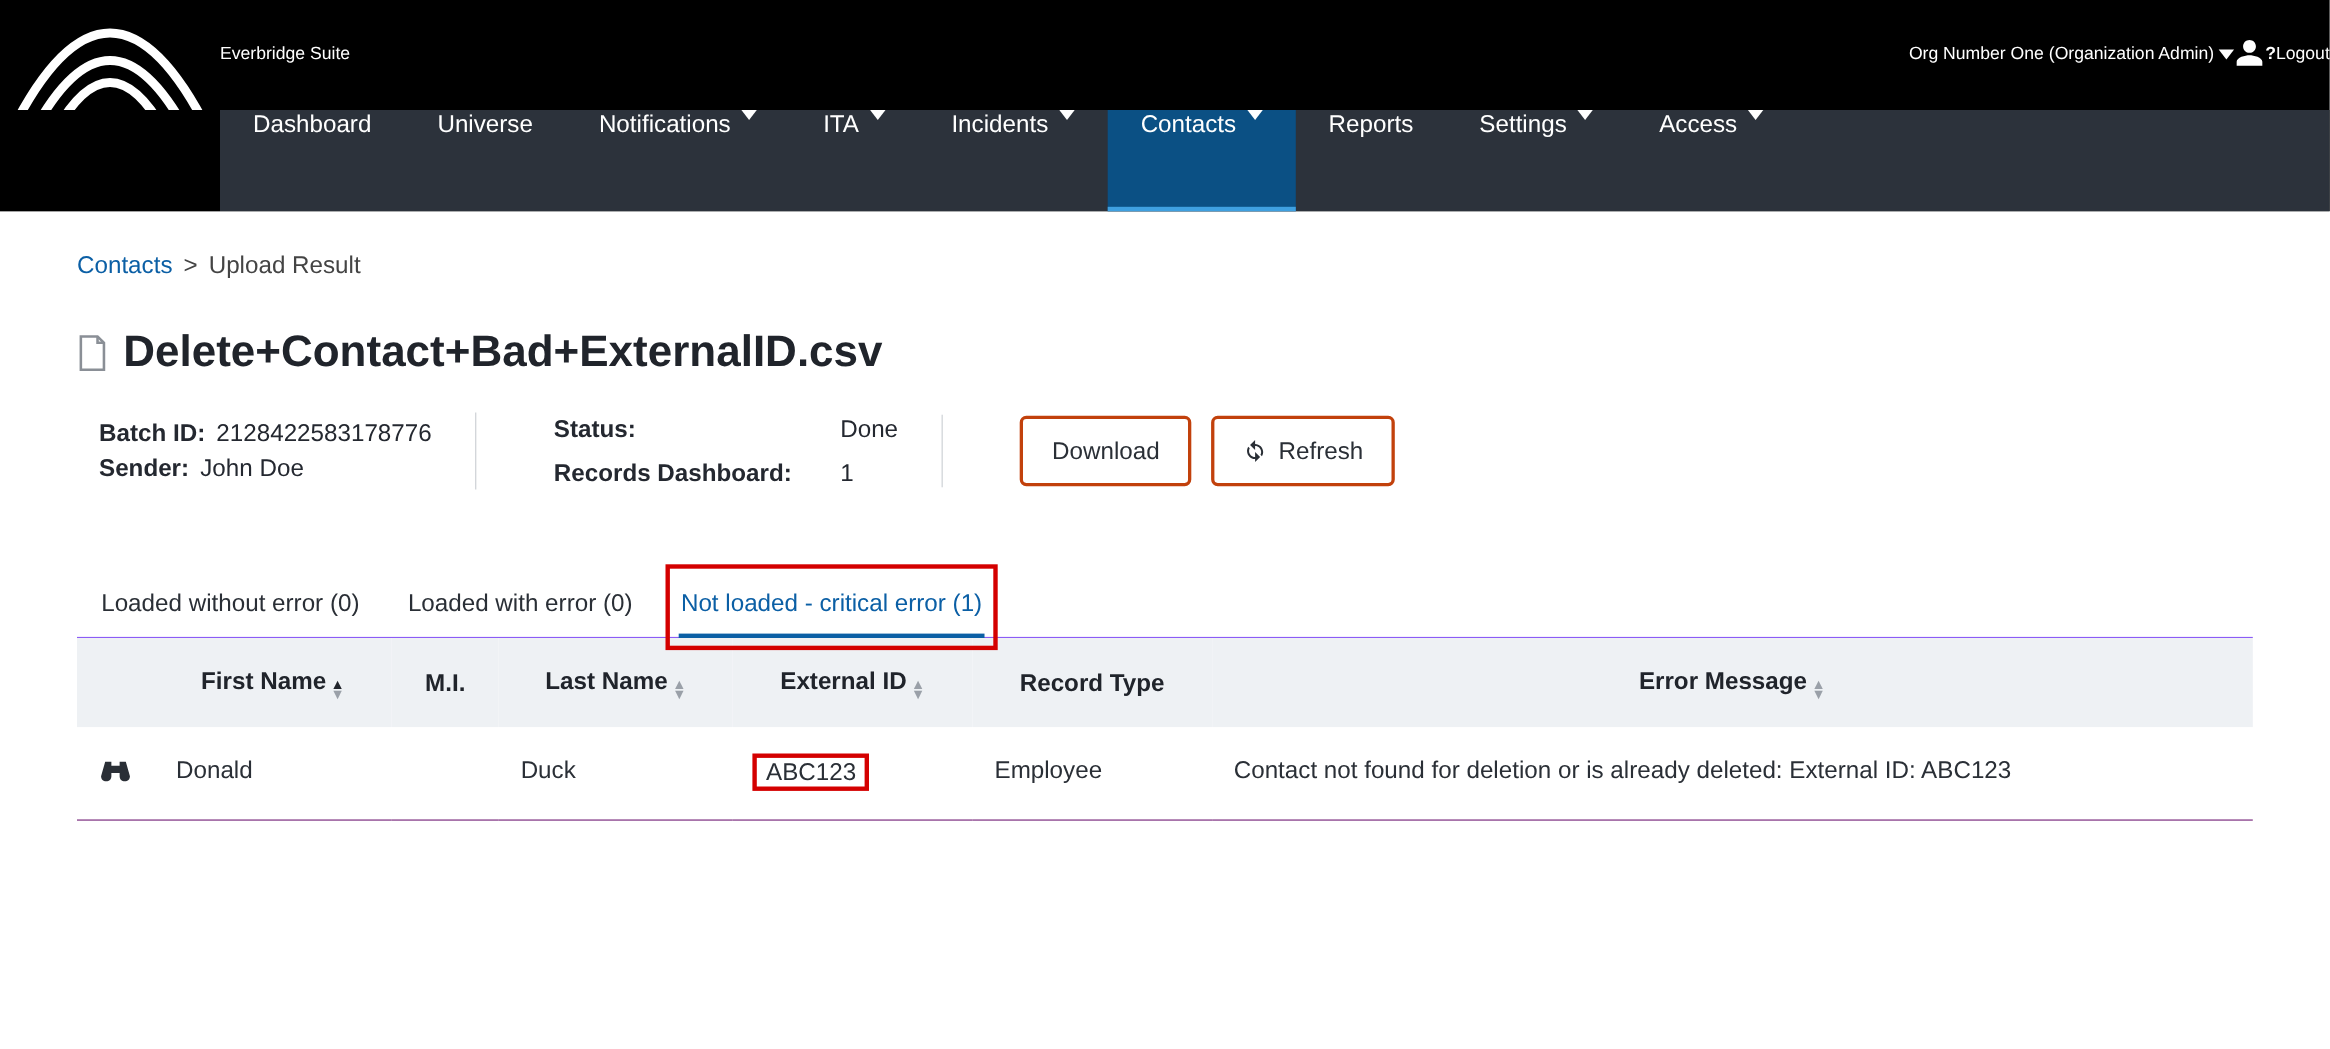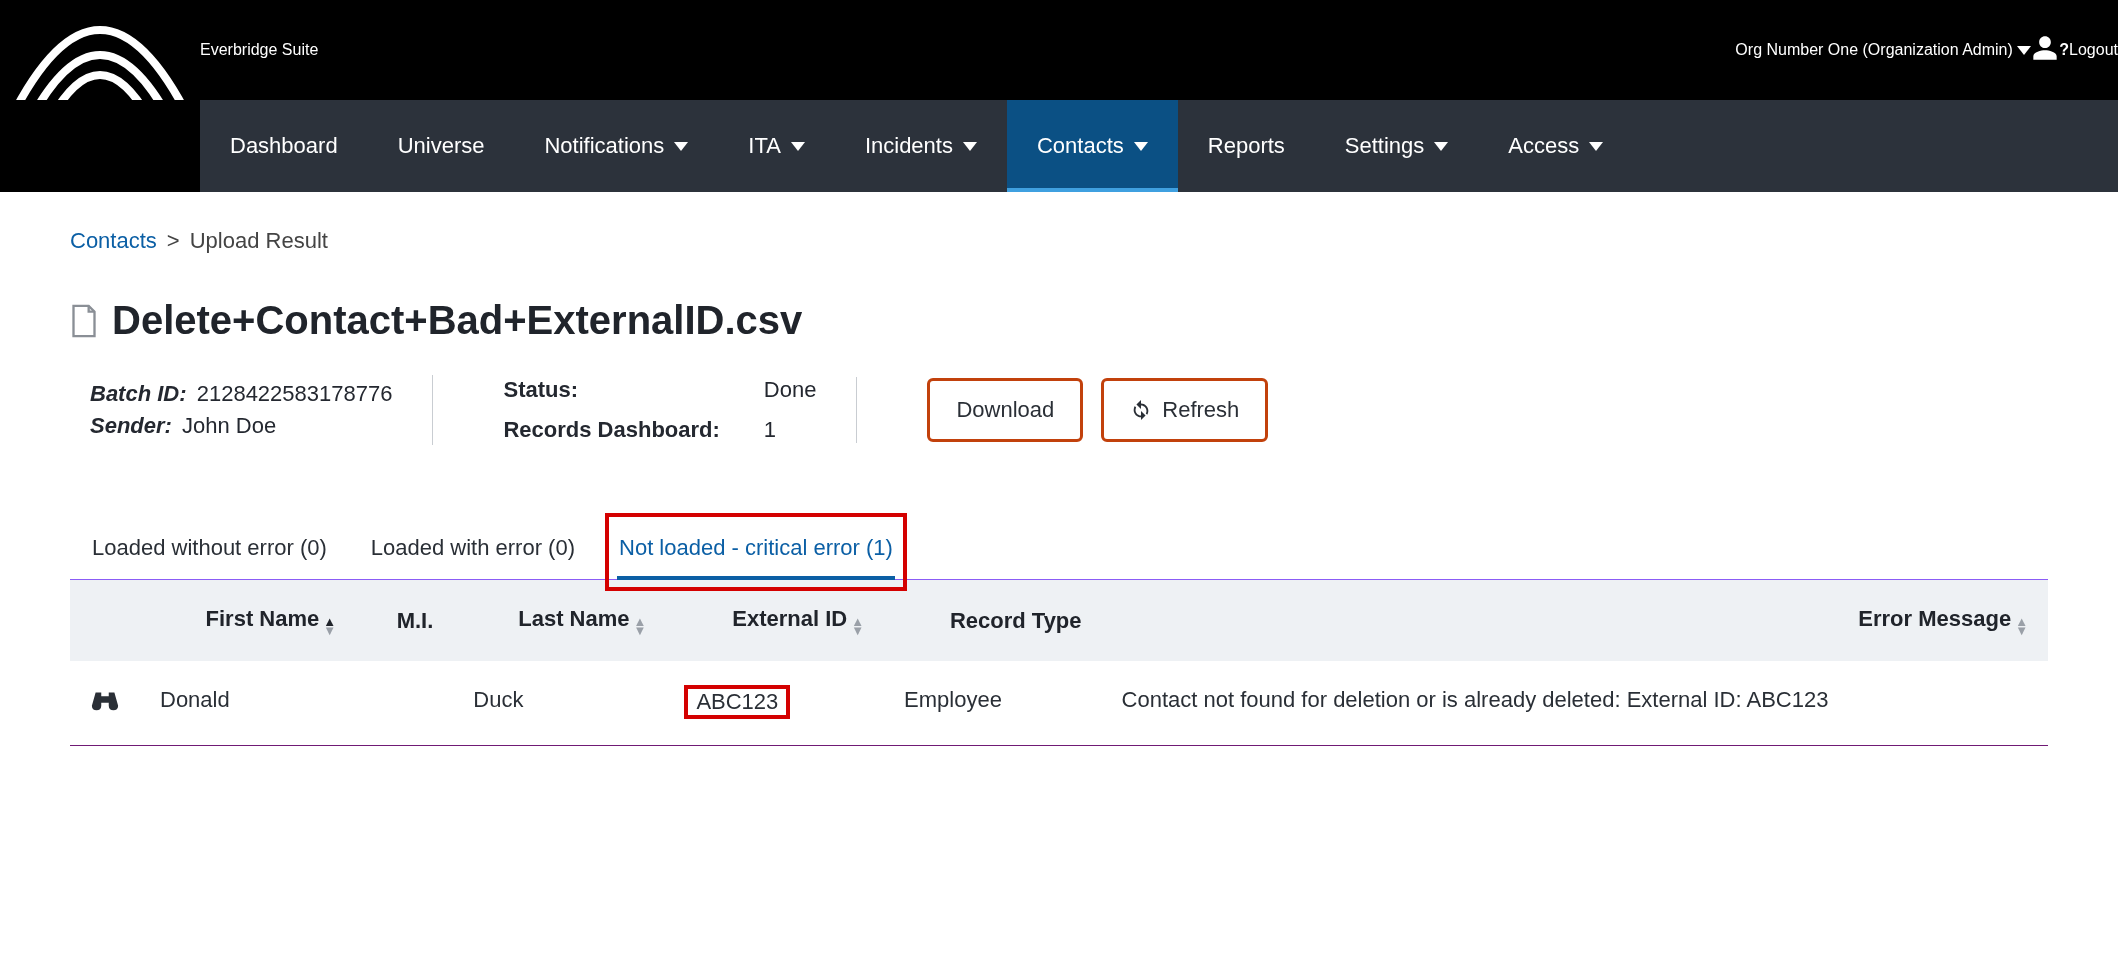--- a/index.html
+++ b/index.html
@@ -1,17 +1,17 @@
 <!DOCTYPE html>
 <html><head>
 <meta charset="utf-8">
 <style>
   * { box-sizing: border-box; margin: 0; padding: 0; }
   body { font-family: "Segoe UI", Arial, sans-serif; background: #fff; color: #222; }
-  .nav-item { padding:16px 30px; display:flex; align-items:center; gap:10px; color:#fff; font-size:22px; cursor:pointer; position:relative; }
+  .nav-item { padding:0 30px; display:flex; align-items:flex-start; gap:10px; color:#fff; font-size:22px; cursor:pointer; position:relative; }
   .nav-item.active { background:#0b5084; }
   .nav-item.active::after { content:""; position:absolute; left:0; right:0; bottom:0; height:4px; background:#3fa0e0; }
 
   
   .header-container { background:#000; }
   .header-top { display:flex; height:100px; color:#fff; align-items:center; }
   .header-bottom { display:flex; height:92px; }
   .header-bottom .logo-col { width:200px; background:#000; display:flex; align-items:flex-start; justify-content:center; }
   .header-top .logo-col { width:200px; display:flex; align-items:flex-end; justify-content:center; }
   .header-bottom .nav { flex:1; background:#2c323b; display:flex; }
@@ -23,34 +23,34 @@
   .breadcrumb a { color:#0b5fa5; text-decoration:none; }
   .breadcrumb .sep { color:#444; }
 
   .page-title { display:flex; align-items:center; gap:14px; font-size:40px; font-weight:600; color:#20242b; margin-bottom:32px; }
   .file-icon { width:28px; height:34px; }
 
   .meta-row { display:flex; gap:50px; align-items:center; margin-bottom:80px; }
   .meta-block { padding:0 40px 0 20px; }
   .meta-block.bordered { border-right:1px solid #c9cdd2; }
   .meta-line { font-size:22px; color:#242830; margin:6px 0; }
-  .meta-line .lbl { font-weight:600; margin-right:4px;font-style:italic; }
+  .meta-line .lbl { font-weight:600; margin-right:4px; }
   .meta-grid { display:grid; grid-template-columns:auto auto; column-gap:44px; row-gap:14px; font-size:22px; color:#242830; }
   .meta-grid .lbl { font-weight:600; }
 
   .btn { border:3px solid #c2410c; background:#fff; border-radius:6px; padding:16px 26px; font-size:22px; color:#2a2f36; cursor:pointer; display:inline-flex; align-items:center; gap:10px; }
 
   .tabs { display:flex; gap:40px; border-bottom:1px solid #8b5cf6; padding:0 20px; }
   .tab { font-size:22px; color:#2a2f36; padding:10px 2px 18px 2px; cursor:pointer; position:relative; }
   .tab.active { color:#0b5fa5; }
   .tab.active::after { content:""; position:absolute; left:0; right:0; bottom:-1px; height:4px; background:#0b5fa5; }
   .tab.highlight-box { outline:4px solid #d40000; outline-offset:8px; }
 
   table.data { width:100%; border-collapse:collapse; margin-top:0; }
-  table.data thead th { background:#eef1f4; text-align:right; font-size:22px; font-weight:700; color:#20242b; padding:26px 20px; }
+  table.data thead th { background:#eef1f4; text-align:center; font-size:22px; font-weight:700; color:#20242b; padding:26px 20px; }
   table.data tbody td { padding:26px 20px; font-size:22px; color:#2a2f36; border-bottom:1px solid #701a75; vertical-align:top; }
   .sort-ind { font-size:13px; color:#9aa0a8; margin-left:4px; display:inline-flex; flex-direction:column; line-height:9px; }
   .sort-ind.active-up .up { color:#20242b; }
   .cell-highlight { outline:4px solid #d40000; outline-offset:-2px; padding:2px 10px; display:inline-block; }
 
   .binoc { width:30px; height:26px; }
 
   .caret-down { width:0; height:0; border-left:7px solid transparent; border-right:7px solid transparent; border-top:9px solid #fff; display:inline-block; }
 </style>
 </head>

